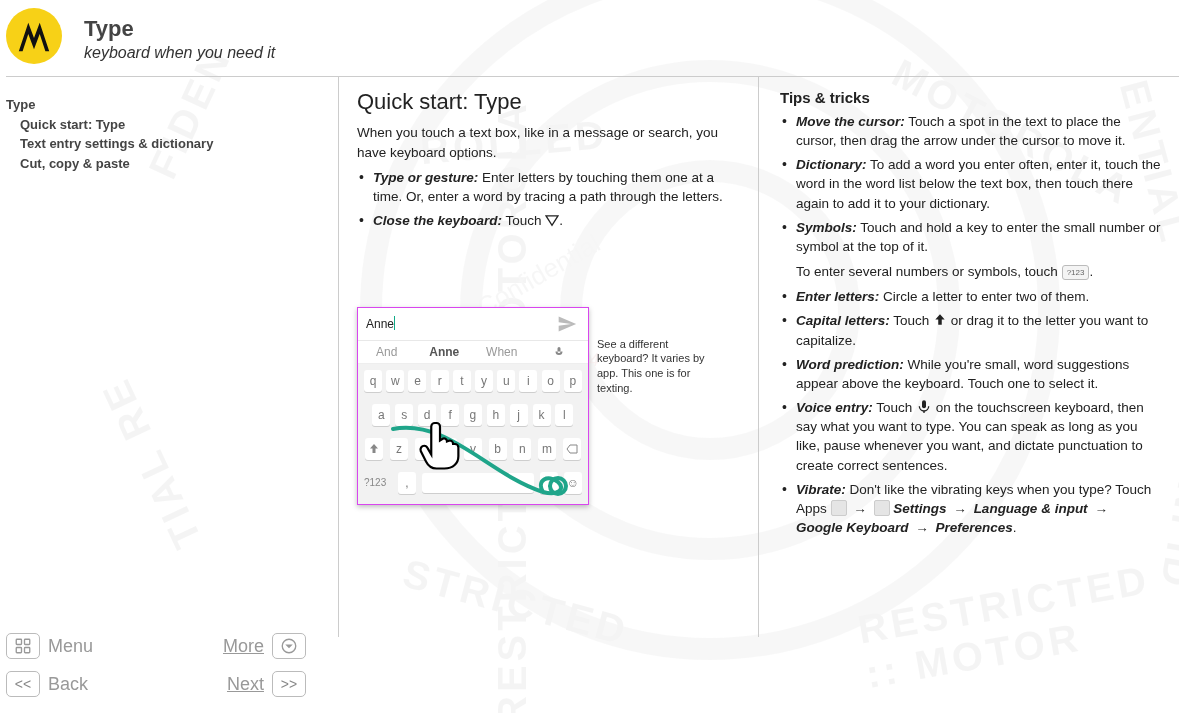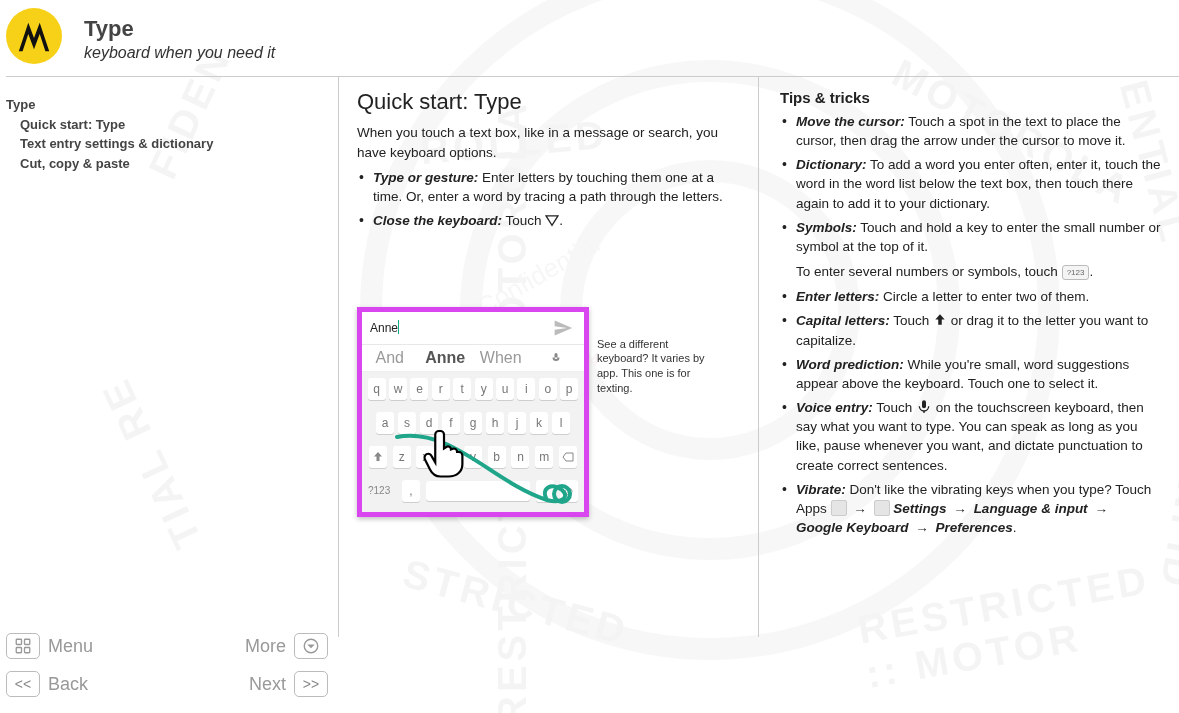--- a/index.html
+++ b/index.html
@@ -60,29 +60,29 @@
   .smallicon svg{width:16px;height:16px;}
 
   .greybox { display:inline-block; width:16px; height:16px; background:#e5e5e5; border:1px solid #ccc; vertical-align:-3px; border-radius:2px;}
 
   .arrow { padding:0 3px; }
 
   .tipshdr { font-size:15px; font-weight:bold; margin-bottom:6px;}
 
   
   .phonewrap { margin-top:76px; display:flex; gap:8px; align-items:flex-start; }
-  .phone { width:232px; background:#fff; border:5px solid #d946ef; box-shadow:0 2px 5px rgba(0,0,0,0.25); font-size:12px; color:#666; }
+  .phone { width:232px; background:#fff; border:1px solid #d946ef; box-shadow:0 2px 5px rgba(0,0,0,0.25); font-size:12px; color:#666; }
   .msgrow { display:flex; align-items:center; padding:6px 8px; border-bottom:1px solid #e8e8e8;}
   .msgin { flex:1; color:#222; }
   .cursor { display:inline-block; width:1px; height:14px; background:#1a8; vertical-align:-2px; animation:blink 1s infinite;}
   @keyframes blink{50%{opacity:0;}}
   .send { width:26px; height:20px; display:flex; align-items:center; justify-content:center; }
   .send svg{width:20px;height:20px;fill:#bbb;}
   .suggest { display:flex; border-bottom:1px solid #eee; padding:4px 0;}
-  .suggest span{ flex:1; text-align:center; font-size:16px; color:#999;}
+  .suggest span{ flex:1; text-align:center; font-size:12px; color:#999;}
   .suggest span.sel{ color:#555; font-weight:bold;}
   .mic { width:24px; display:flex; align-items:center; justify-content:center;}
   .mic svg{width:12px;height:12px;fill:#888;}
   .kbrow { display:flex; justify-content:space-around; padding:6px 4px;}
   .key { width:18px; height:22px; border-radius:3px; background:#fff; box-shadow:0 1px 0 rgba(0,0,0,0.15); font-size:12px; color:#777; display:flex; align-items:center; justify-content:center;}
   .kb2 { padding:6px 12px;}
   .kb3 { padding:6px 4px;}
   .botrow { display:flex; align-items:center; padding:6px 6px 10px; gap:6px;}
   .botrow .sym{ font-size:10px; color:#888; width:28px;}
   .space { flex:1; height:20px; border-radius:3px; background:#fff; box-shadow:0 1px 0 rgba(0,0,0,0.15);}
@@ -93,22 +93,22 @@
   .traceline svg{ width:200px; height:120px; }
   .kbwrap{ position:relative; background:#f2f2f2;}
 
   .caption { font-size:11px; line-height:1.35; color:#333; width:120px; padding-top:30px;}
 
   
   .nav { position:absolute; left:6px; bottom:10px; z-index:3; font-size:18px; color:#999; }
   .navrow { display:flex; align-items:center; gap:8px; margin:6px 0;}
   .navbtn { width:34px; height:26px; border:1.5px solid #bbb; border-radius:5px; display:flex; align-items:center; justify-content:center; font-size:14px; color:#888; background:#fff; cursor:pointer;}
   .navlbl { width:84px; }
-  .navrow.right .navlbl{ text-align:right; }
-  .navline { display:flex; gap:70px; }
+  .navrow.right .navlbl{ text-align:right;text-decoration:underline; }
+  .navline { display:flex; gap:48px; }
   .menuicon svg, .moreicon svg { width:18px; height:18px; }
 </style>
 </head>
 <body>
 
 <div class="watermark">
   <div class="ring r1"></div>
     <div class="ring r2"></div>
     <div class="ring r3"></div>
   <div class="wmtext wt1">ROLLED</div>

